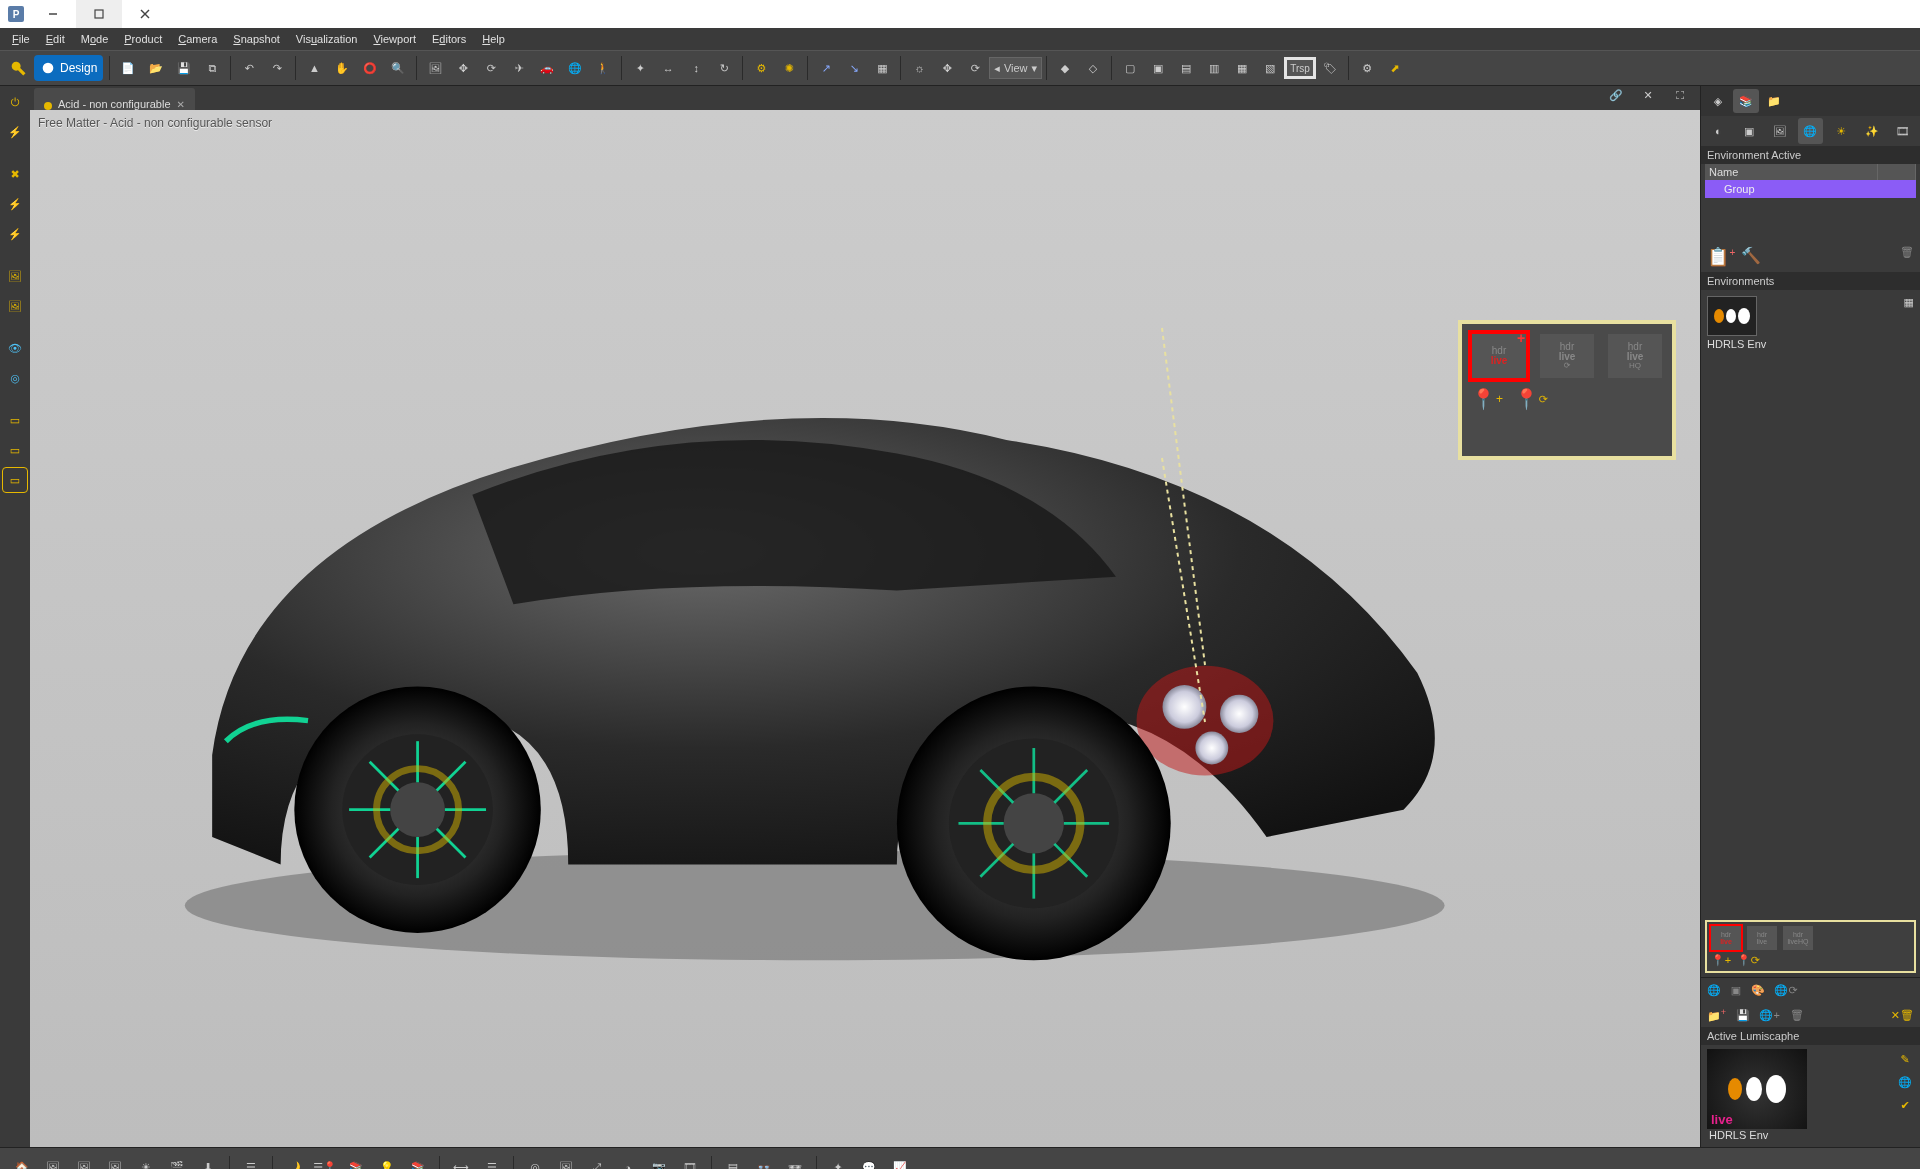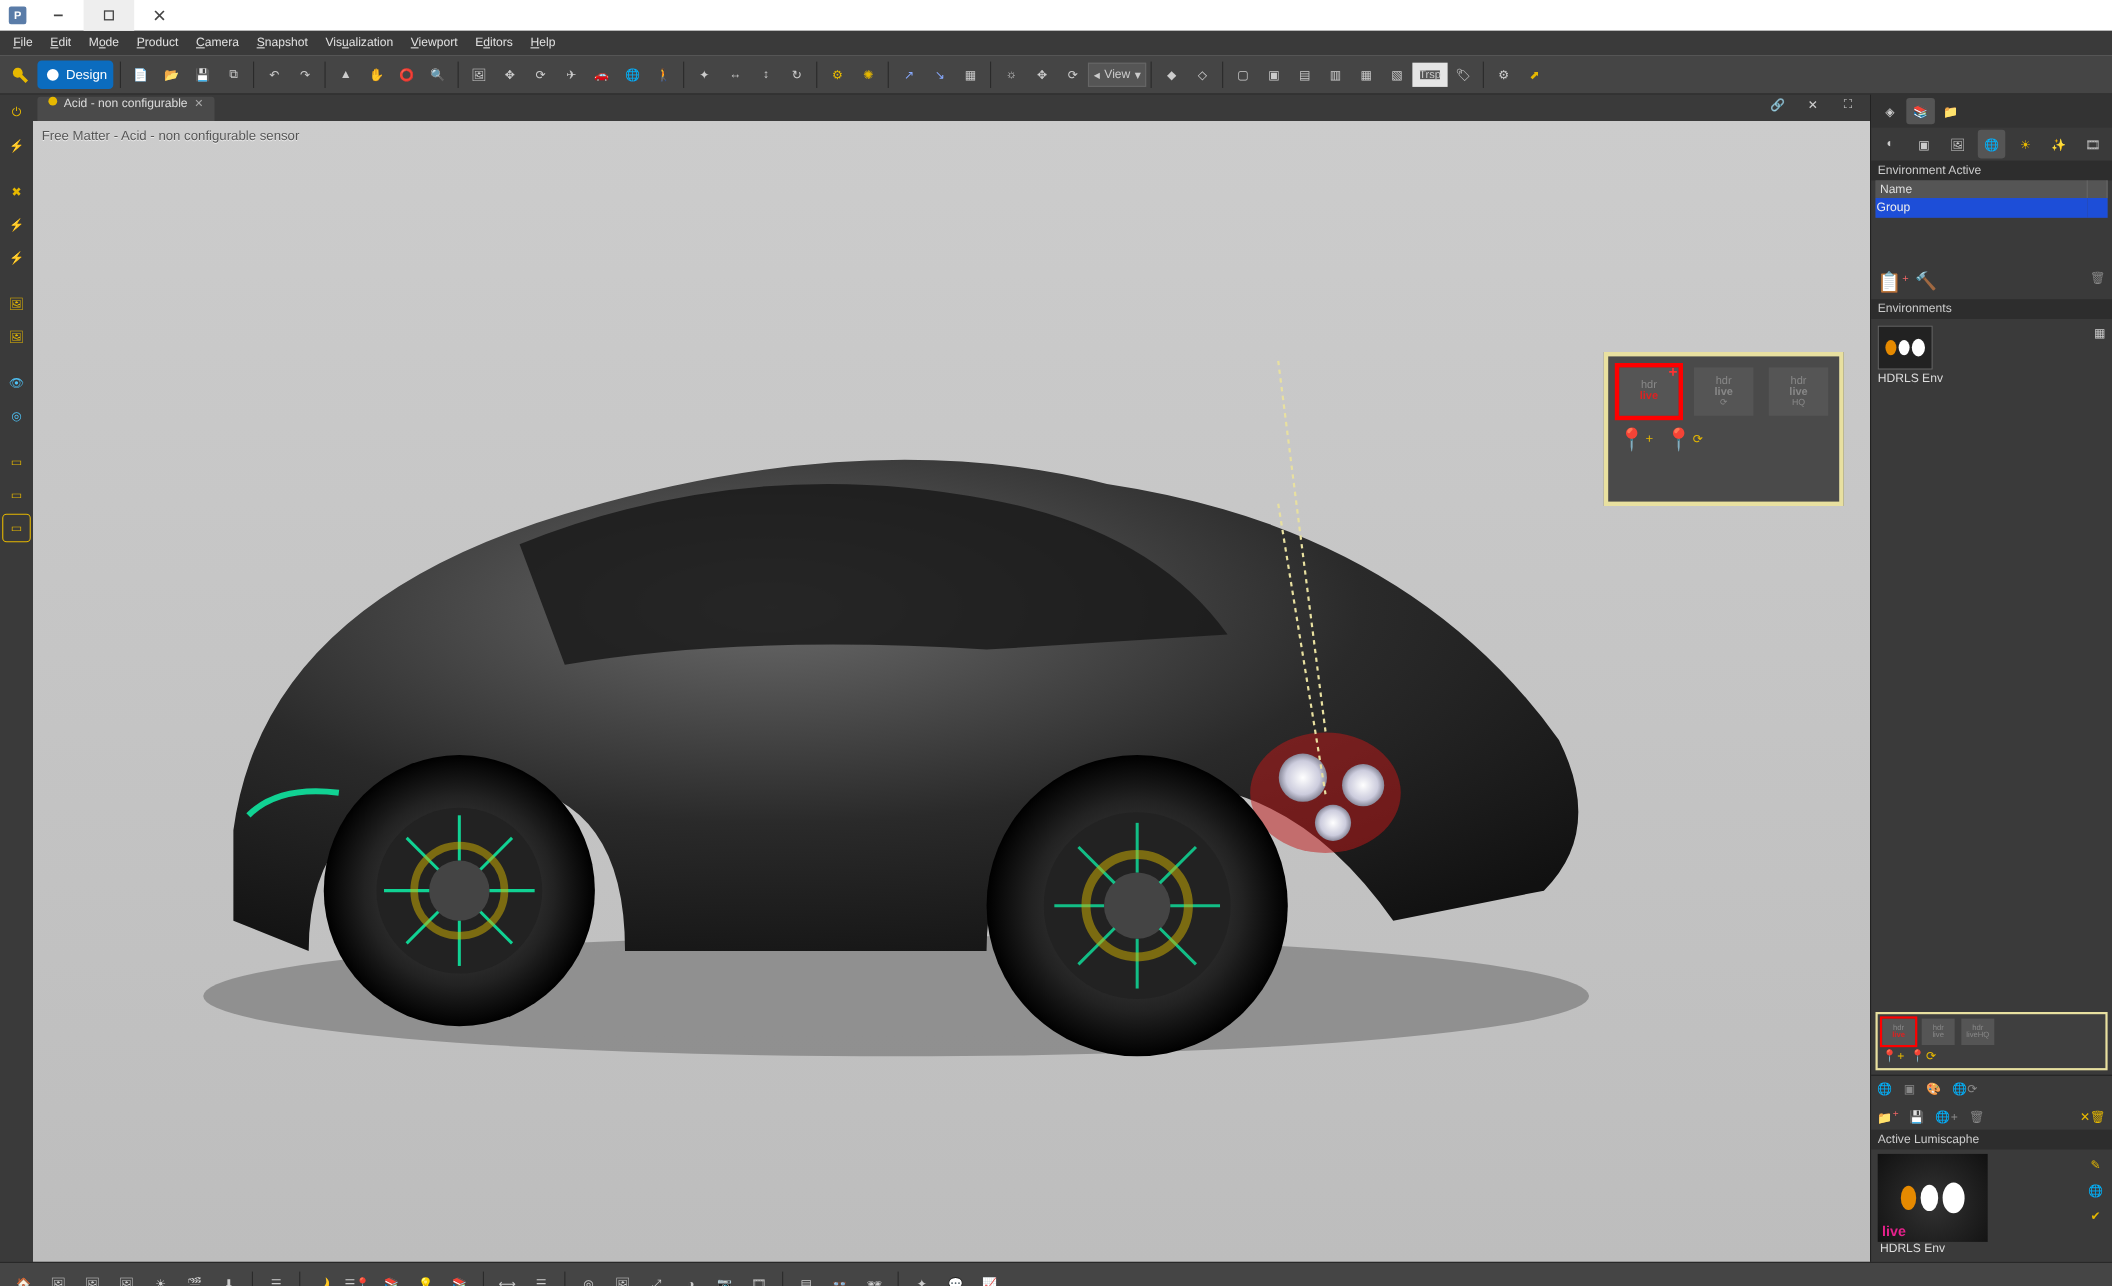--- a/index.html
+++ b/index.html
@@ -17,21 +17,21 @@
 .tsep { width: 1px; height: 24px; background: #2a2a2a; margin: 0 4px; }
 .matter-btn { display:flex; align-items:center; height:26px; padding:0 6px; background:#0b6cbf; border-radius:4px; color:#fff; font-size:12px; margin:0 2px;}
 .matter-btn .mic { width:16px;height:16px;margin-right:4px; }
 .content { display: flex; height: calc(100% - 28px - 22px - 36px - 22px); }
 .lefttool { width: 30px; background: #3a3a3a; display: flex; flex-direction: column; align-items: center; padding-top:4px; gap:6px;}
 .ltb { width:24px; height:24px; display:flex; align-items:center; justify-content:center; border-radius:3px; color:#e6b800;}
 .ltb.blue { color:#4fc3f7; }
 .ltb.sel { outline:1px solid #e6b800; }
 .viewwrap { flex:1; background:#2f2f2f; display:flex; flex-direction:column; position:relative;}
 .tabbar { height:24px; background:#3a3a3a; display:flex; align-items:flex-end; padding-left:4px;}
-.tab { background:#4a4a4a; height:22px; padding:0 10px; border-radius:3px 3px 0 0; display:flex; align-items:flex-start; font-size:11px; color:#ddd; gap:6px;}
+.tab { background:#4a4a4a; height:22px; padding:0 10px; border-radius:3px 3px 0 0; display:flex; align-items:flex-end; font-size:11px; color:#ddd; gap:6px;}
 .tab .dot { width:8px;height:8px;border-radius:50%;background:#e6b800;}
 .tab .x { font-size:10px; color:#aaa;}
 .tabbar-right { margin-left:auto; display:flex; gap:4px; padding:0 6px 2px 0;}
 .viewport { flex:1; background: linear-gradient(#cccccc, #bdbdbd); position:relative; overflow:hidden;}
 .vp-label { position:absolute; top:6px; left:8px; color:#555; text-shadow:0 1px 0 #eee; font-size:12px;}
 .car { position:absolute; left:6%; top:14%; width:82%; height:70%;}
 .callout-big { position:absolute; right:24px; top:210px; width:218px; height:140px; border:4px solid #e8e0a0; background:#4a4a4a; display:flex; flex-direction:column; padding:10px; gap:10px;}
 .callout-row { display:flex; gap:14px;}
 .hdr-tile { width:56px; height:44px; background:#555; display:flex; flex-direction:column; align-items:center; justify-content:center; color:#aaa; font-size:10px; line-height:1;}
 .hdr-tile.red { outline:4px solid #f00;}
@@ -41,42 +41,42 @@
 .mini-pin { width:30px; height:22px; display:flex; align-items:center; justify-content:center;}
 .rightpanel { width:220px; background:#3a3a3a; display:flex; flex-direction:column; border-left:1px solid #222;}
 .rp-tabs { height:30px; display:flex; align-items:center; gap:2px; padding:0 4px; background:#333;}
 .rp-tab { width:26px; height:24px; display:flex;align-items:center;justify-content:center; border-radius:3px;}
 .rp-tab.active { background:#555;}
 .rp-toolbar { height:30px; display:flex; align-items:center; gap:4px; padding:0 4px;}
 .rp-section-title { background:#2d2d2d; padding:3px 6px; font-size:11px; color:#ccc;}
 .env-groups { padding:0 4px 4px 4px;}
 .env-groups-table { width:100%; background:#4a4a4a; border-collapse:collapse;}
 .env-groups-table th { background:#555; text-align:left; padding:2px 4px; font-weight:normal; font-size:11px; color:#ddd; border-right:1px solid #666;}
-.env-groups-table td { padding:3px 1px; font-size:11px; color:#eee; background:#1d4ed8;}
+.env-groups-table td { padding:3px 19px; font-size:11px; color:#eee; background:#8b5cf6;}
 .env-actions { display:flex; gap:6px; padding:4px 6px;}
 .env-list { flex:1; position:relative; padding:4px;}
 .env-thumb { width:50px; height:40px; background:#222; border:1px solid #666; margin:2px; display:flex; align-items:center; justify-content:center;}
 .env-thumb .blob { width:10px;height:14px;border-radius:50%; margin:0 1px;}
 .env-name { font-size:11px; color:#ddd; margin-left:2px;}
 .env-minirow { position:absolute; bottom:4px; left:4px; right:4px; border:2px solid #e8e0a0; padding:4px; background:#3f3f3f; display:flex; flex-direction:column; gap:4px;}
 .env-minirow .rowa { display:flex; gap:6px;}
 .mini-hdr { width:30px;height:24px; background:#555; display:flex;flex-direction:column;align-items:center;justify-content:center; font-size:7px; line-height:1;}
 .mini-hdr.red { outline:2px solid #f00;}
 .rp-lowtool { display:flex; gap:10px; padding:6px 6px; border-top:1px solid #222;}
 .rp-lowtool2 { display:flex; gap:10px; padding:4px 6px; align-items:center;}
 .active-env { padding:0 6px 6px 6px;}
 .active-thumb { width:100px; height:80px; background: radial-gradient(circle at 50% 55%, #333, #111); display:flex; align-items:center; justify-content:center; position:relative; margin-top:4px;}
 .active-thumb .blob { border-radius:50%;}
 .sideico { color:#e6b800; width:18px; text-align:center;}
 .bottombar { height:40px; background:#454545; display:flex; align-items:center; padding:0 8px; gap:3px; border-top:1px solid #222;}
 .bbtn { width:28px;height:28px; display:flex;align-items:center;justify-content:center; border-radius:3px; color:#ccc;}
 .bsep { width:1px;height:24px;background:#2a2a2a; margin:0 4px;}
 svg { display:block;}
 .viewsel { display:flex; align-items:center; height:22px; background:#555; border:1px solid #666; padding:0 4px; font-size:11px; gap:4px;}
-.trspbox { width:32px; height:22px; background:#555; border:7px solid #e5e5e5; display:flex;align-items:center;justify-content:center;font-size:10px;}
+.trspbox { width:32px; height:22px; background:#555; border:3px solid #e5e5e5; display:flex;align-items:center;justify-content:center;font-size:10px;}
 </style>
 </head>
 <body>
 
 <div class="titlebar">
   <span class="app-icon">P</span>
   <div class="winbtns">
     <div class="winbtn">
         <svg width="10" height="10">
           <line x1="1" y1="5" x2="9" y2="5" stroke="#444" stroke-width="1.5"></line>

